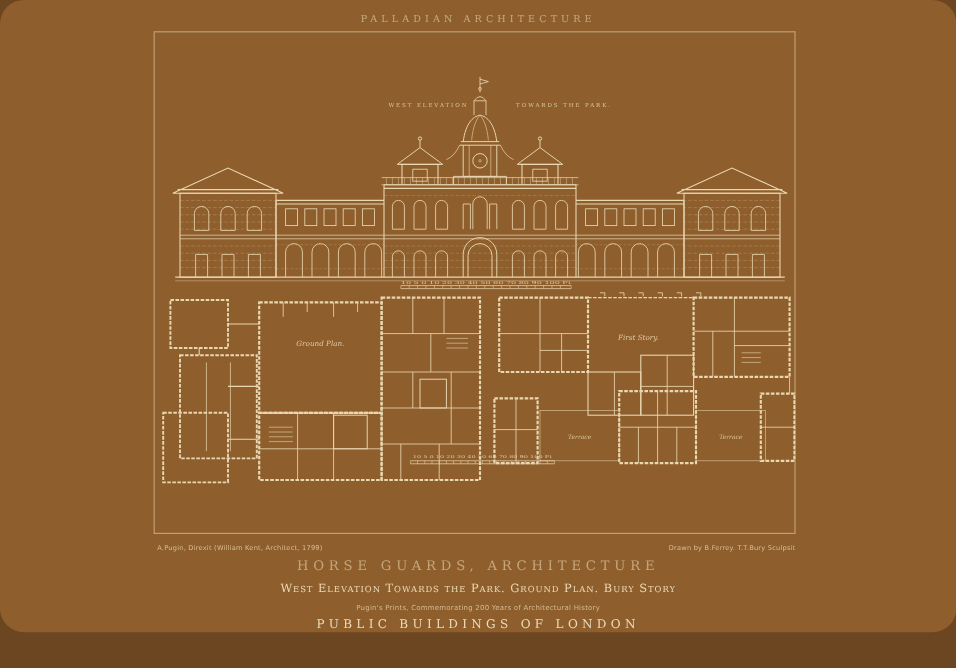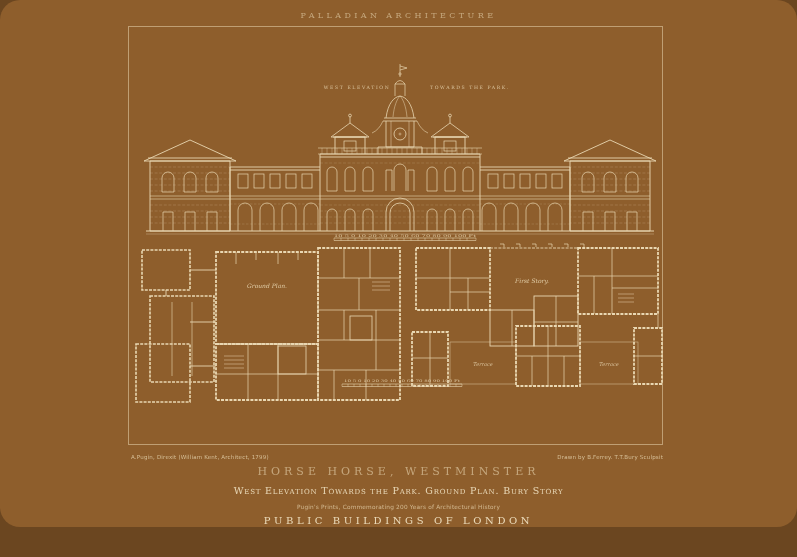--- a/index.html
+++ b/index.html
@@ -213,19 +213,19 @@
     <g>
       <text x="274" y="356" font-size="3.4" text-anchor="middle" textLength="116" lengthAdjust="spacingAndGlyphs" font-family="DejaVu Serif, serif" opacity="0.85">10 5 0 10 20 30 40 50 60 70 80 90 100 Ft</text>
       <path class="ln" stroke-width="0.6" d="M214 358 H334 M214 360.5 H334"></path>
       <path class="ln" stroke-width="0.45" d="M214 358 V360.5 M220 358 V360.5 M226 358 V360.5 M232 358 V360.5 M238 358 V360.5 M244 358 V360.5 M250 358 V360.5 M256 358 V360.5 M262 358 V360.5 M268 358 V360.5 M274 358 V360.5 M280 358 V360.5 M286 358 V360.5 M292 358 V360.5 M298 358 V360.5 M304 358 V360.5 M310 358 V360.5 M316 358 V360.5 M322 358 V360.5 M328 358 V360.5 M334 358 V360.5"></path>
     </g>
   </svg>
 
   <div class="abs credit credit-left">A.Pugin, Direxit (William Kent, Architect, 1799)</div>
   <div class="abs credit credit-right">Drawn by B.Ferrey. T.T.Bury Sculpsit</div>
 
-  <div class="abs centered plate-title">HORSE HORSE, WESTMINSTER</div>
+  <div class="abs centered plate-title">HORSE GUARDS, ARCHITECTURE</div>
   <div class="abs centered plate-subtitle">West Elevation Towards the Park. Ground Plan. Bury Story</div>
   <div class="abs centered plate-note">Pugin's Prints, Commemorating 200 Years of Architectural History</div>
   <div class="abs centered plate-series">PUBLIC BUILDINGS OF LONDON</div>
   <div class="abs centered plate-copyright">© puginprints.com</div>
 
 </div>
 
 </body></html>

